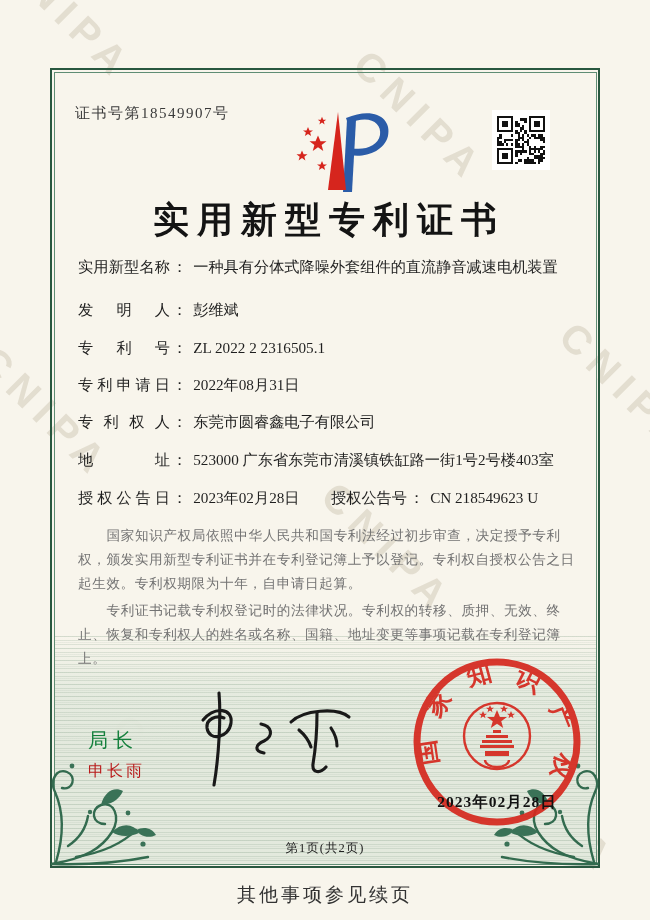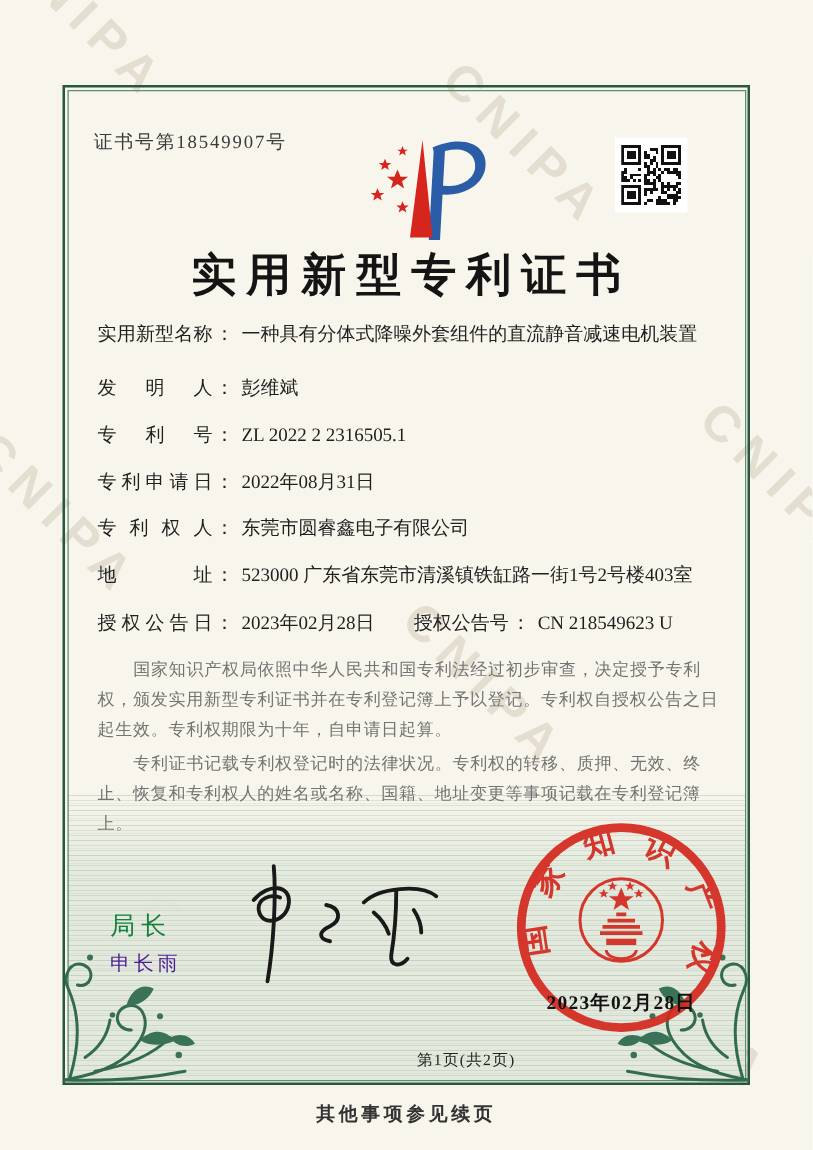--- a/index.html
+++ b/index.html
@@ -90,36 +90,36 @@
   
   .paras{
     position:absolute;left:78px;top:524px;width:498px;z-index:4;
     font-size:13.6px;line-height:24px;letter-spacing:0.6px;color:#737373;
     font-weight:500;
   }
   .paras p{margin:0;text-indent:2.1em;}
   .paras p + p{margin-top:3px;}
   
   .sig-title{position:absolute;left:88px;top:727px;font-size:20px;letter-spacing:5px;color:#15803d;z-index:4;font-family:"Liberation Sans","DejaVu Sans",sans-serif;}
-  .sig-name{position:absolute;left:88px;top:761px;font-size:16px;letter-spacing:3px;color:#4c1d95;z-index:4;font-family:"Liberation Sans","DejaVu Sans",sans-serif;}
+  .sig-name{position:absolute;left:88px;top:761px;font-size:16px;letter-spacing:3px;color:#b91c1c;z-index:4;font-family:"Liberation Sans","DejaVu Sans",sans-serif;}
   .sig-svg{position:absolute;left:175px;top:686px;width:190px;height:105px;z-index:4;}
   
   .seal{position:absolute;left:408px;top:653px;width:178px;height:178px;z-index:5;opacity:0.92;}
   .seal-date{
     position:absolute;left:408px;top:792px;width:178px;text-align:center;
     font-size:15.5px;letter-spacing:1px;color:#121212;z-index:6;font-weight:600;
   }
   
   .page-num{
     position:absolute;left:50px;top:840px;width:550px;text-align:center;
-    font-size:12.5px;letter-spacing:1px;color:#222;z-index:4;padding-left:48px;
+    font-size:12.5px;letter-spacing:1px;color:#222;z-index:4;
   }
   .cont-note{
     position:absolute;left:0;top:882px;width:650px;text-align:center;
-    font-size:15px;letter-spacing:3px;color:#333;z-index:4;font-weight:bold;
+    font-size:19px;letter-spacing:3px;color:#333;z-index:4;
   }
 </style>
 </head>
 <body>
 
 <div class="page">
 
   <div class="wm wm1">CNIPA</div>
   <div class="wm wm2">CNIPA</div>
   <div class="wm wm3">CNIPA</div>

